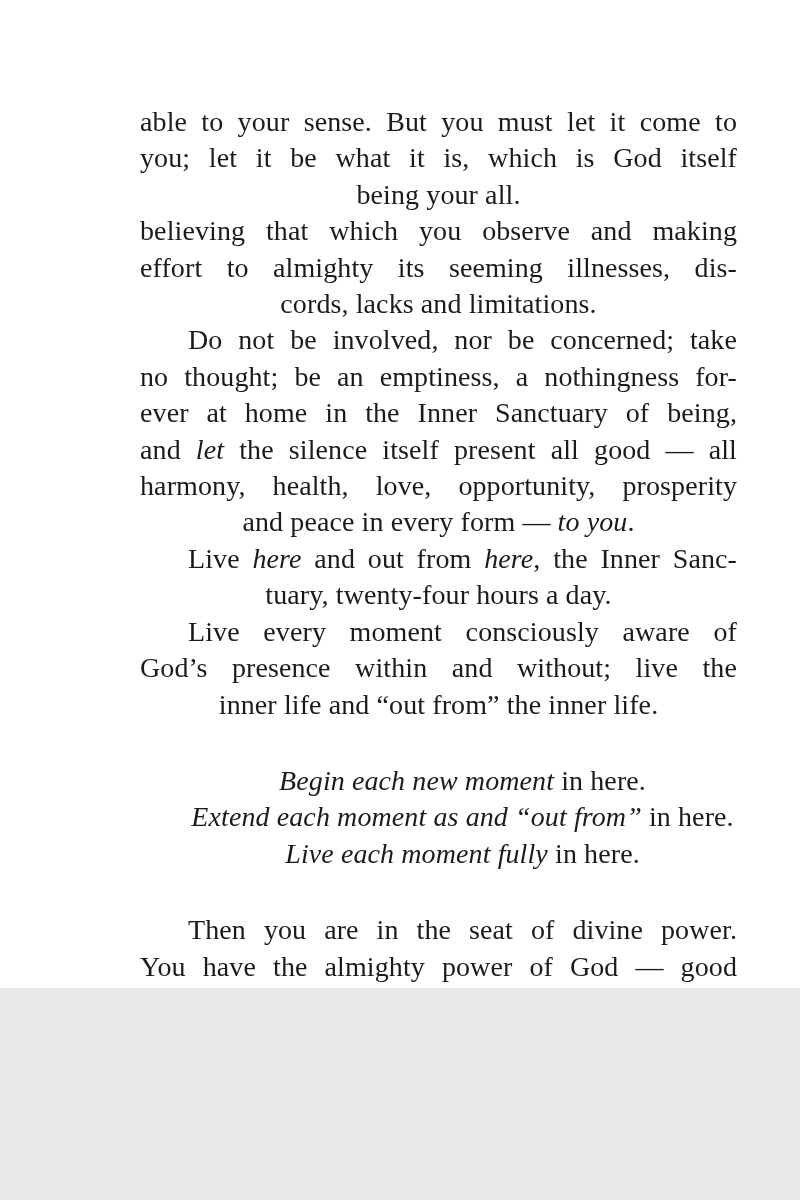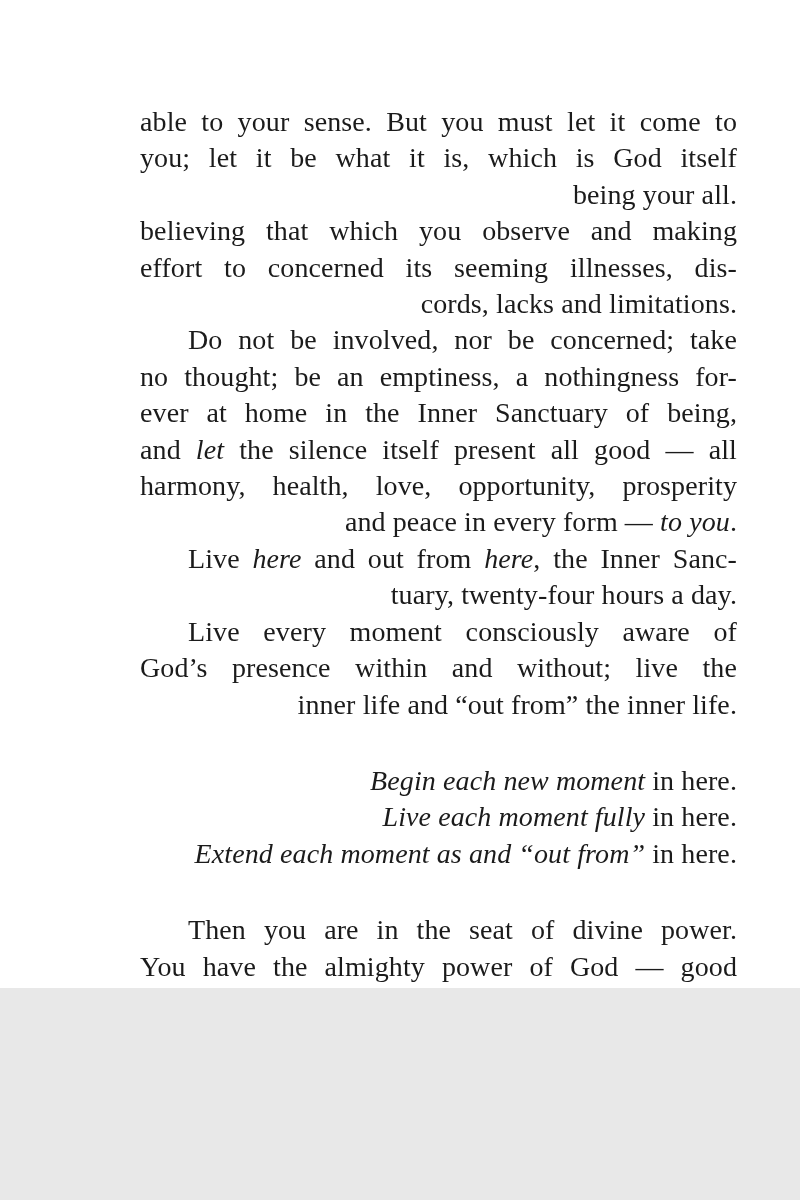--- a/index.html
+++ b/index.html
@@ -14,21 +14,21 @@
   }
   .text-block {
     position: absolute;
     left: 140px;
     top: 104px;
     width: 597px;
     font-size: 28px;
     line-height: 36.4px;
     letter-spacing: 0.1px;
   }
-  .line { text-align: right; }
+  .line { text-align: center; }
   .line.j {
     text-align: justify;
     text-align-last: justify;
   }
   .line.ind { text-indent: 48px; }
   .line.gap { margin-top: 40px; }
   .line em { font-style: italic; }
   .page-number {
     position: absolute;
     left: 140px;
@@ -41,33 +41,33 @@
 </style>
 </head>
 <body>
 
 <div class="page">
   <div class="text-block">
       <div class="line j"><span>able to your sense. But you must let it come to</span></div>
       <div class="line j"><span>you; let it be what it is, which is God itself</span></div>
       <div class="line"><span>being your all.</span></div>
       <div class="line j"><span>believing that which you observe and making</span></div>
-      <div class="line j"><span>effort to concerned its seeming illnesses, dis-</span></div>
+      <div class="line j"><span>effort to almighty its seeming illnesses, dis-</span></div>
       <div class="line"><span>cords, lacks and limitations.</span></div>
       <div class="line j ind"><span>Do not be involved, nor be concerned; take</span></div>
       <div class="line j"><span>no thought; be an emptiness, a nothingness for-</span></div>
       <div class="line j"><span>ever at home in the Inner Sanctuary of being,</span></div>
       <div class="line j"><span>and </span><em>let</em><span> the silence itself present all good — all</span></div>
       <div class="line j"><span>harmony, health, love, opportunity, prosperity</span></div>
       <div class="line"><span>and peace in every form — </span><em>to you</em><span>.</span></div>
       <div class="line j ind"><span>Live </span><em>here</em><span> and out from </span><em>here</em><span>, the Inner Sanc-</span></div>
       <div class="line"><span>tuary, twenty-four hours a day.</span></div>
       <div class="line j ind"><span>Live every moment consciously aware of</span></div>
       <div class="line j"><span>God’s presence within and without; live the</span></div>
       <div class="line"><span>inner life and “out from” the inner life.</span></div>
       <div class="line ind gap"><em>Begin each new moment</em><span> in here.</span></div>
+      <div class="line ind"><em>Extend each moment as and “out from”</em><span> in here.</span></div>
       <div class="line ind"><em>Live each moment fully</em><span> in here.</span></div>
-      <div class="line ind"><em>Extend each moment as and “out from”</em><span> in here.</span></div>
       <div class="line j ind gap"><span>Then you are in the seat of divine power.</span></div>
       <div class="line j"><span>You have the almighty power of God — good</span></div>
     </div>
   <div class="page-number">31</div>
 </div>
 
 </body></html>

